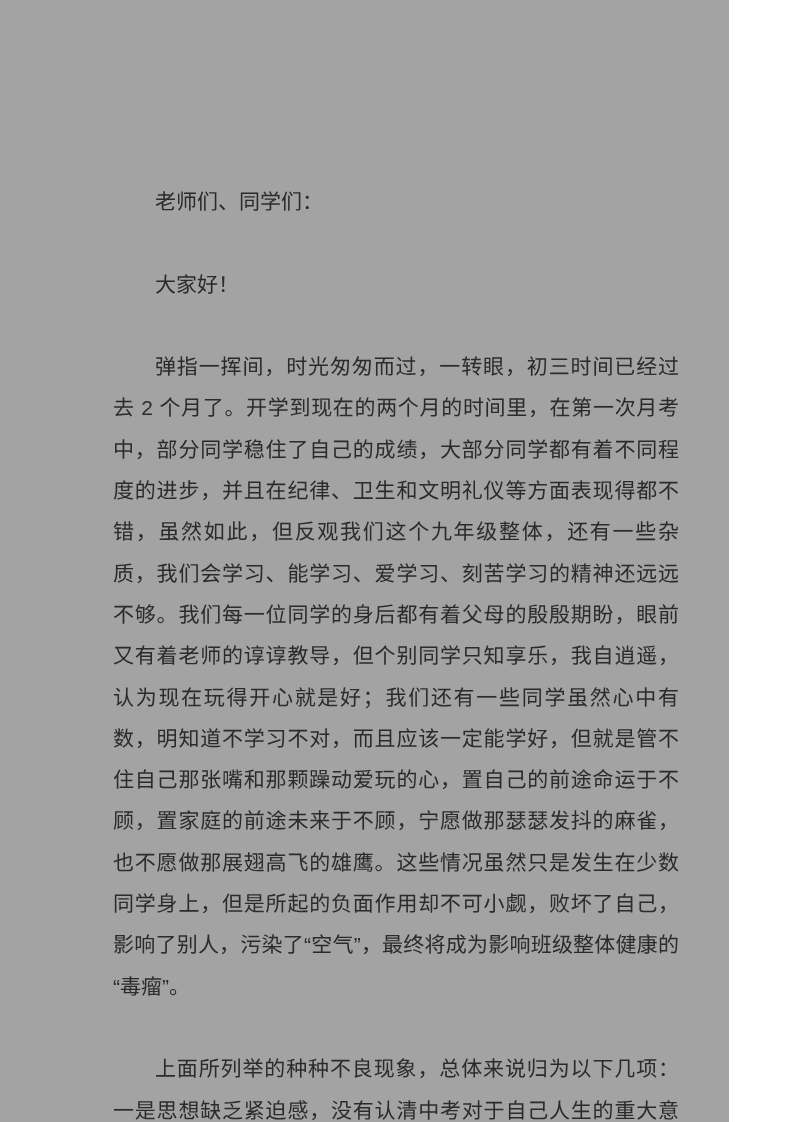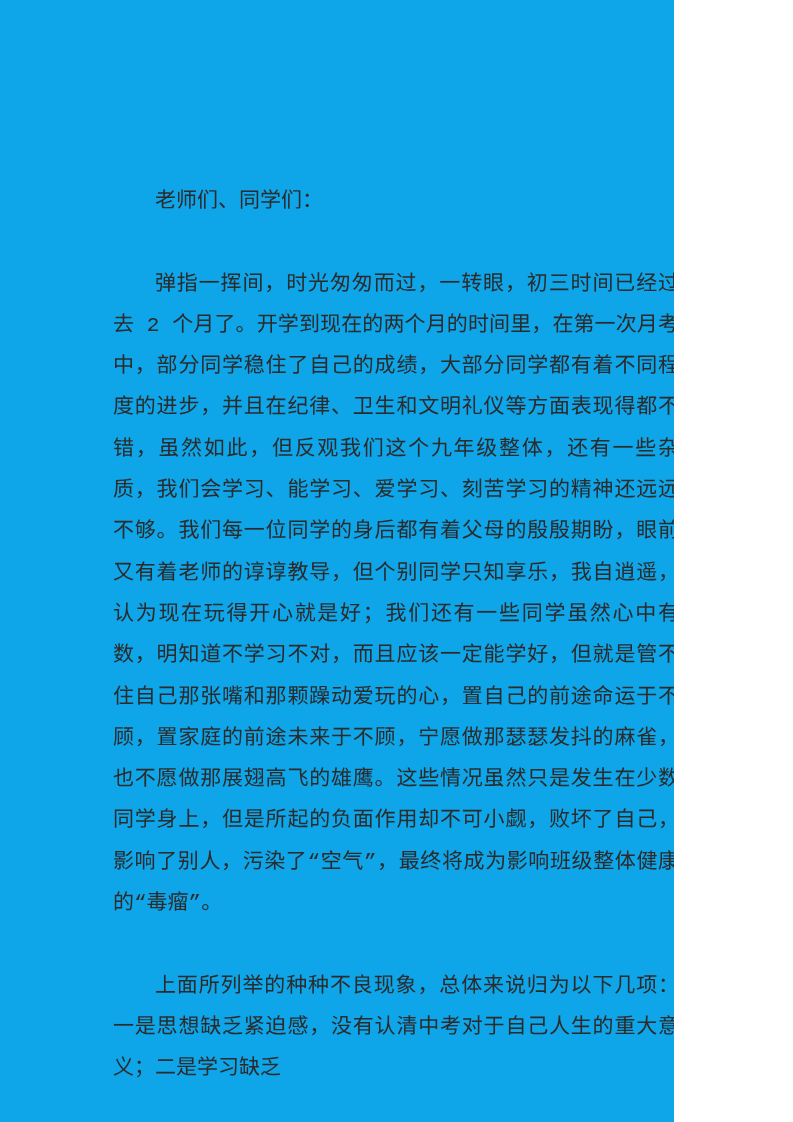--- a/index.html
+++ b/index.html
@@ -2,25 +2,25 @@
 <html lang="zh-CN"><head>
   <meta charset="utf-8">
   <style>
     html, body {
       margin: 0;
       padding: 0;
       background: #ffffff;
     }
     .page {
       position: relative;
-      width: 674px;
+      width: 729px;
       height: 1122px;
-      background: #0ea5e9;
+      background: #a3a3a3;
       overflow: hidden;
-      font-family: Liberation Mono, monospace;
+      font-family: Liberation Sans, sans-serif;
       color: #2b2b2b;
     }
     .content {
       position: absolute;
       left: 113px;
       top: 181px;
       width: 566px;
     }
     .para {
       margin: 0;
@@ -35,16 +35,17 @@
     .para + .para {
       margin-top: 41.3px; 
     }
   </style>
 </head>
 <body>
 
 <div class="page">
   <div class="content">
     <p class="para">老师们、同学们：</p>
+    <p class="para">大家好！</p>
     <p class="para">弹指一挥间，时光匆匆而过，一转眼，初三时间已经过去 2 个月了。开学到现在的两个月的时间里，在第一次月考中，部分同学稳住了自己的成绩，大部分同学都有着不同程度的进步，并且在纪律、卫生和文明礼仪等方面表现得都不错，虽然如此，但反观我们这个九年级整体，还有一些杂质，我们会学习、能学习、爱学习、刻苦学习的精神还远远不够。我们每一位同学的身后都有着父母的殷殷期盼，眼前又有着老师的谆谆教导，但个别同学只知享乐，我自逍遥，认为现在玩得开心就是好；我们还有一些同学虽然心中有数，明知道不学习不对，而且应该一定能学好，但就是管不住自己那张嘴和那颗躁动爱玩的心，置自己的前途命运于不顾，置家庭的前途未来于不顾，宁愿做那瑟瑟发抖的麻雀，也不愿做那展翅高飞的雄鹰。这些情况虽然只是发生在少数同学身上，但是所起的负面作用却不可小觑，败坏了自己，影响了别人，污染了“空气”，最终将成为影响班级整体健康的“毒瘤”。</p>
     <p class="para">上面所列举的种种不良现象，总体来说归为以下几项：一是思想缺乏紧迫感，没有认清中考对于自己人生的重大意义；二是学习缺乏</p>
   </div>
 </div>
 
 </body></html>

